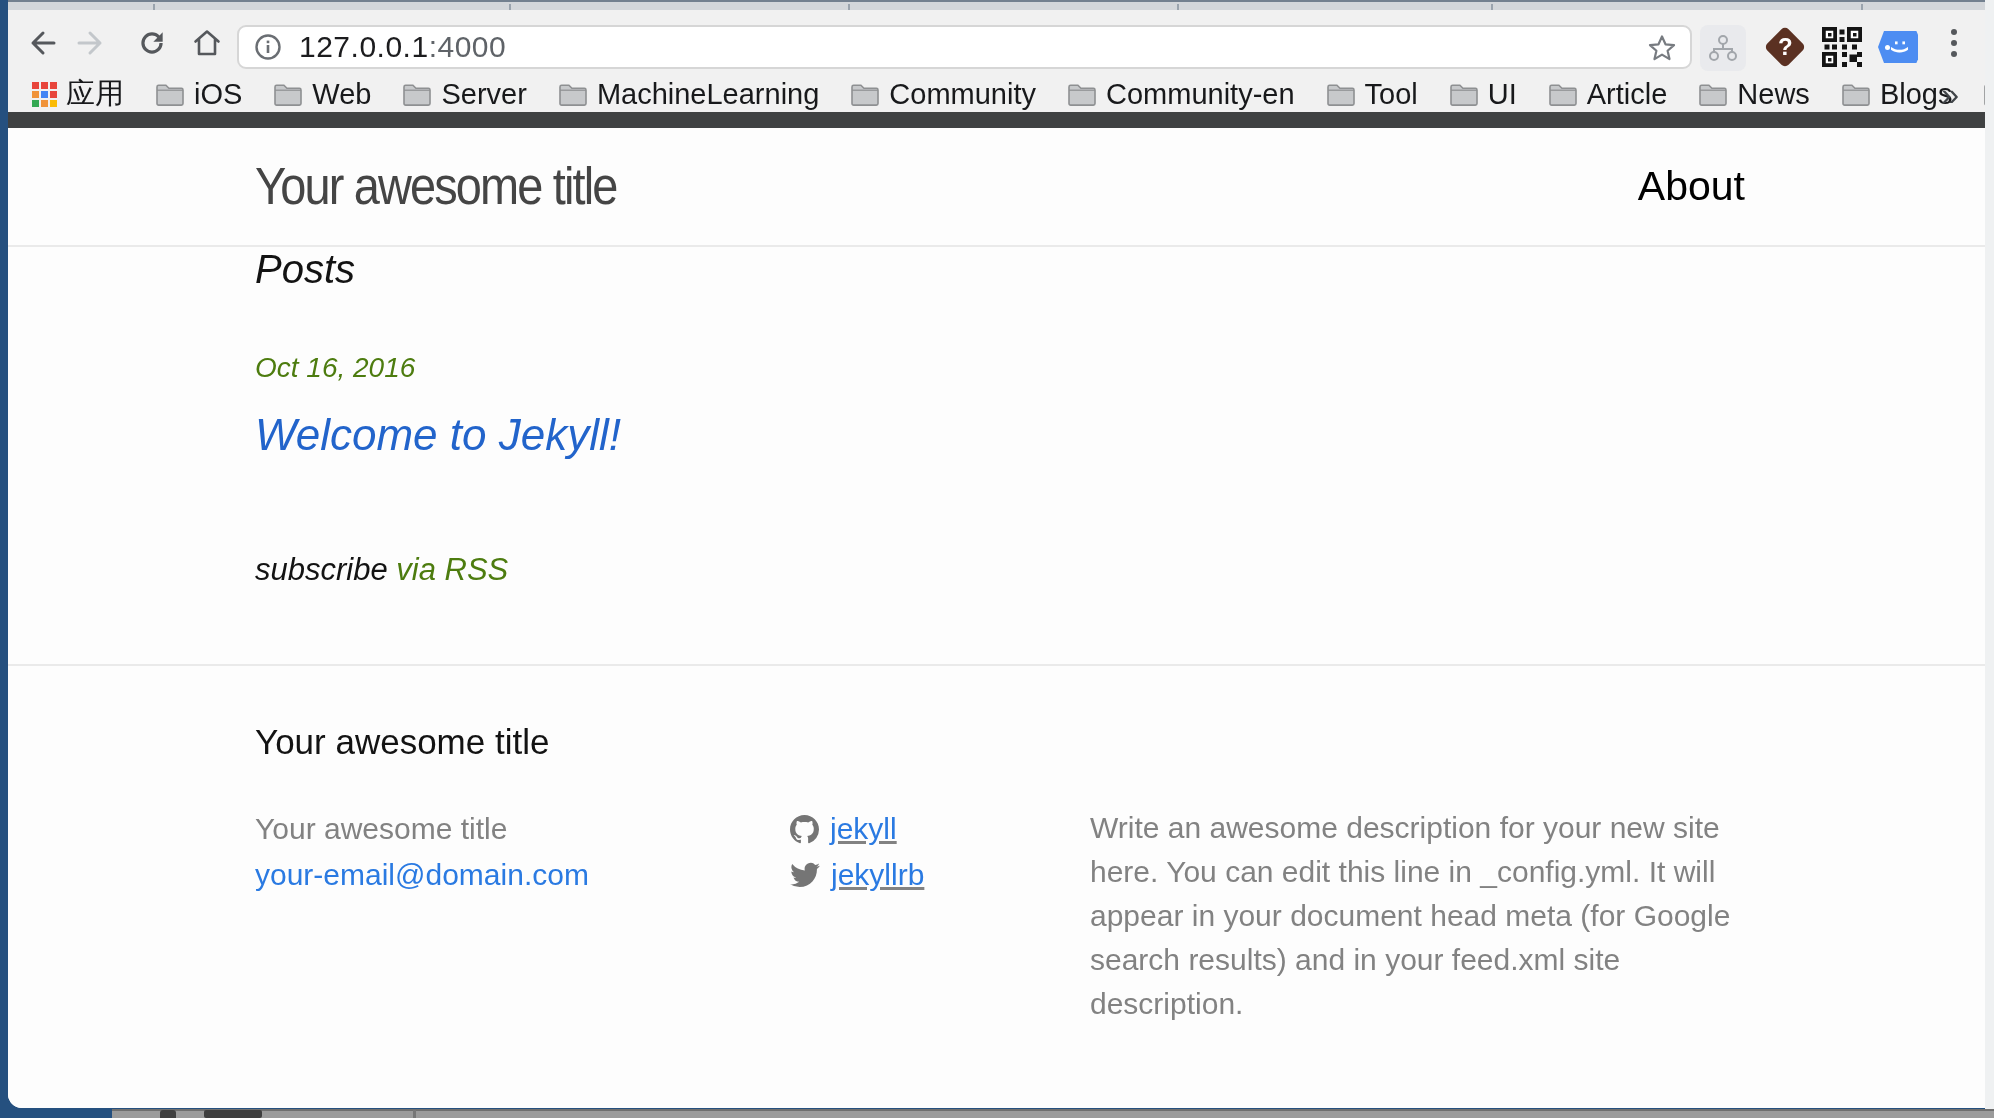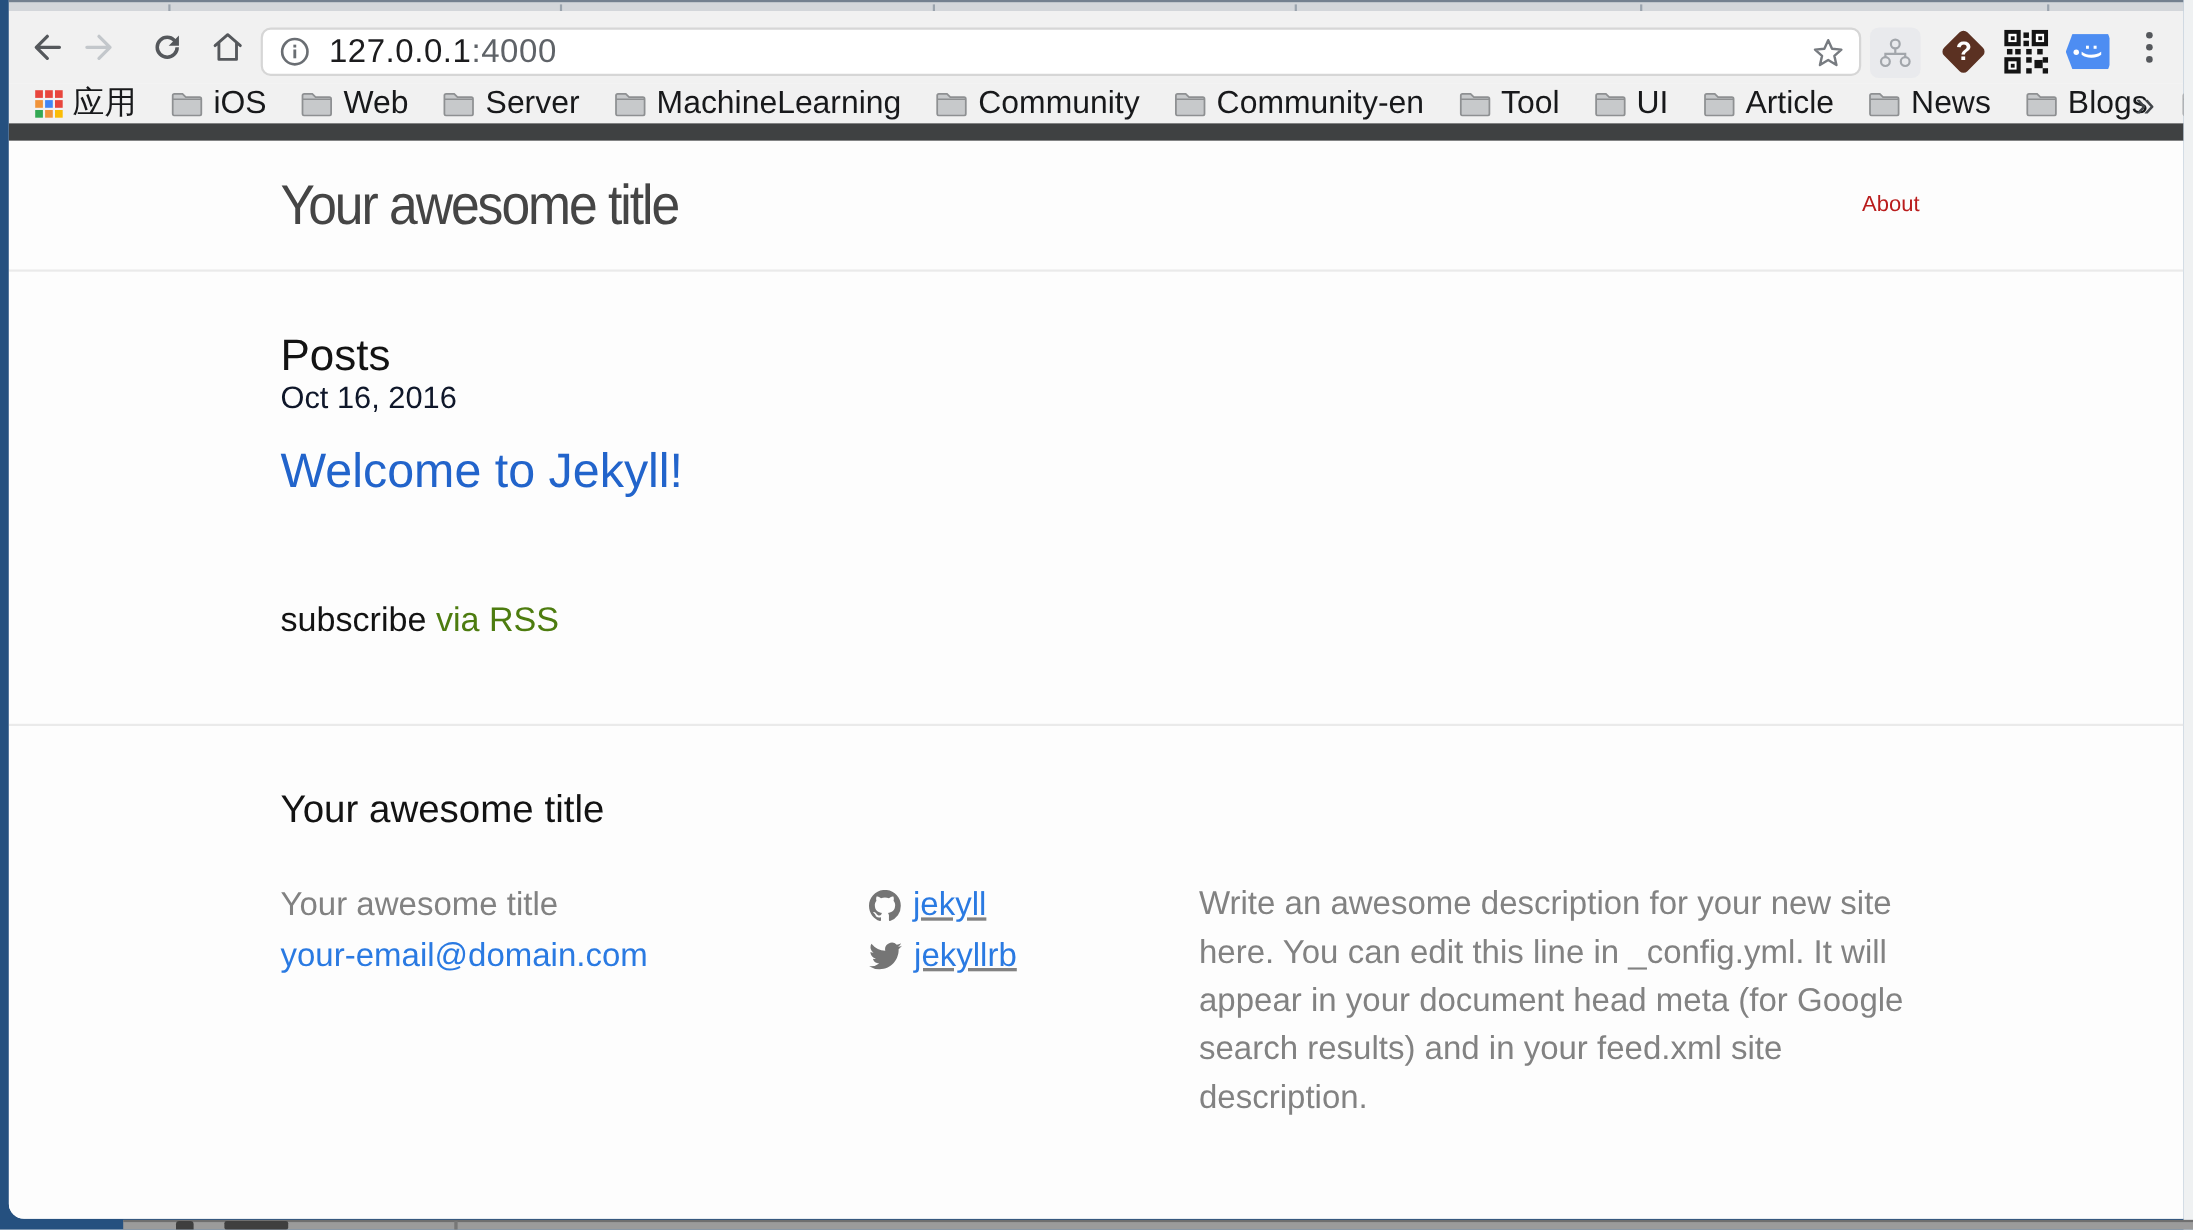--- a/index.html
+++ b/index.html
@@ -50,25 +50,25 @@
   .overflow{position:absolute;right:26px;font-size:32px;color:#414549;}
 
   .dark-strip{height:16px;background:#3f4142;}
 
   
   .content{background:#fdfdfd;height:980px;overflow:hidden;}
   .wrap{margin-left:247px;width:1490px;}
   .site-header{height:117px;border-bottom:2px solid #eaeaea;}
   .site-header .wrap{display:flex;align-items:center;justify-content:space-between;height:100%;}
   .site-title{font-size:51px;font-weight:300;color:#454545;letter-spacing:-2px;transform:scaleX(.92);transform-origin:left center;white-space:nowrap;}
-  .nav-about{font-size:20px;color:#b91c1c;text-decoration:none;}
-
-  .main-area .wrap{padding-top:54px;}
+  .nav-about{font-size:41px;color:#000000;text-decoration:none;}
+
+  .main-area .wrap{font-style:italic;}
   .posts-heading{font-size:40px;font-weight:400;color:#131313;margin:0;}
-  .post-meta{font-size:28px;color:#0f172a;}
+  .post-meta{margin-top:60px;font-size:28px;color:#4d7c0f;}
   .post-link{display:inline-block;margin-top:26px;font-size:44px;color:#2264cb;text-decoration:none;}
   .subscribe{margin-top:92px;font-size:31px;color:#131313;padding-bottom:76px;}
   .subscribe a{color:#4d7c0f;text-decoration:none;}
 
   .site-footer{border-top:2px solid #eaeaea;}
   .site-footer .wrap{padding-top:56px;}
   .footer-heading{font-size:35px;font-weight:400;color:#131313;margin:0;}
   .footer-cols{display:flex;margin-top:44px;font-size:30px;color:#828282;}
   .col1{width:535px;line-height:46px;}
   .col2{width:300px;line-height:46px;text-decoration:underline;}

